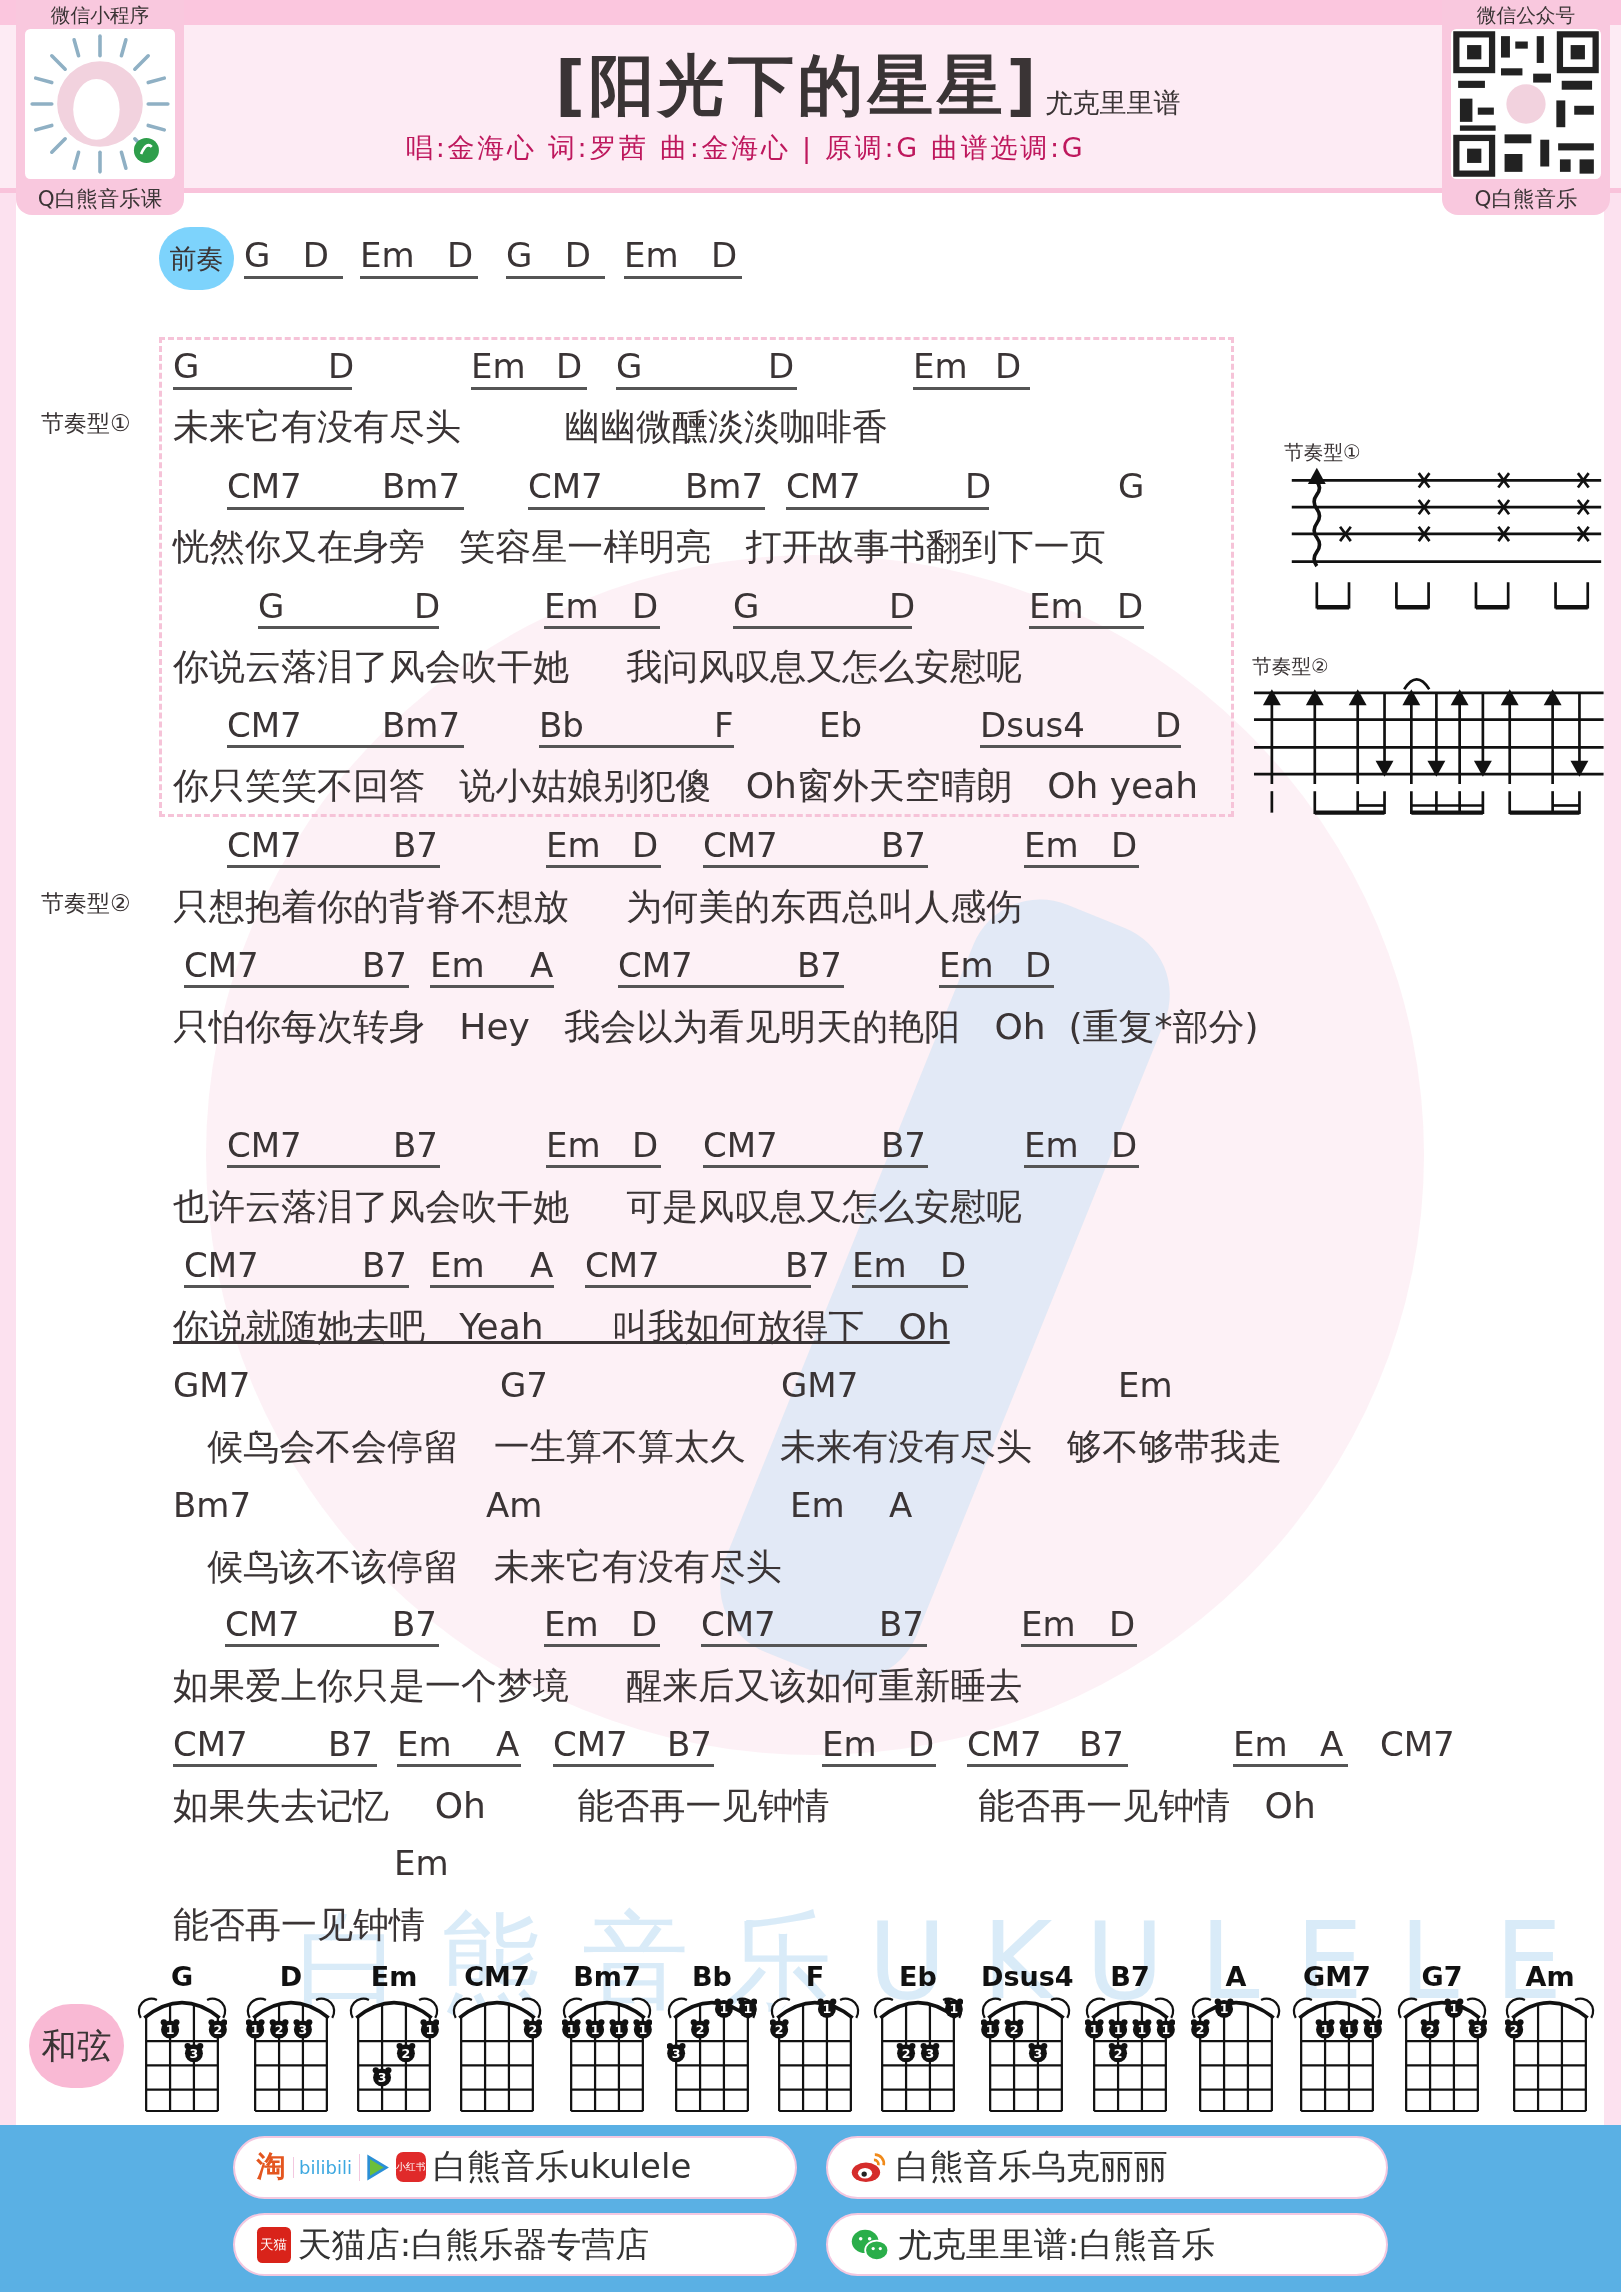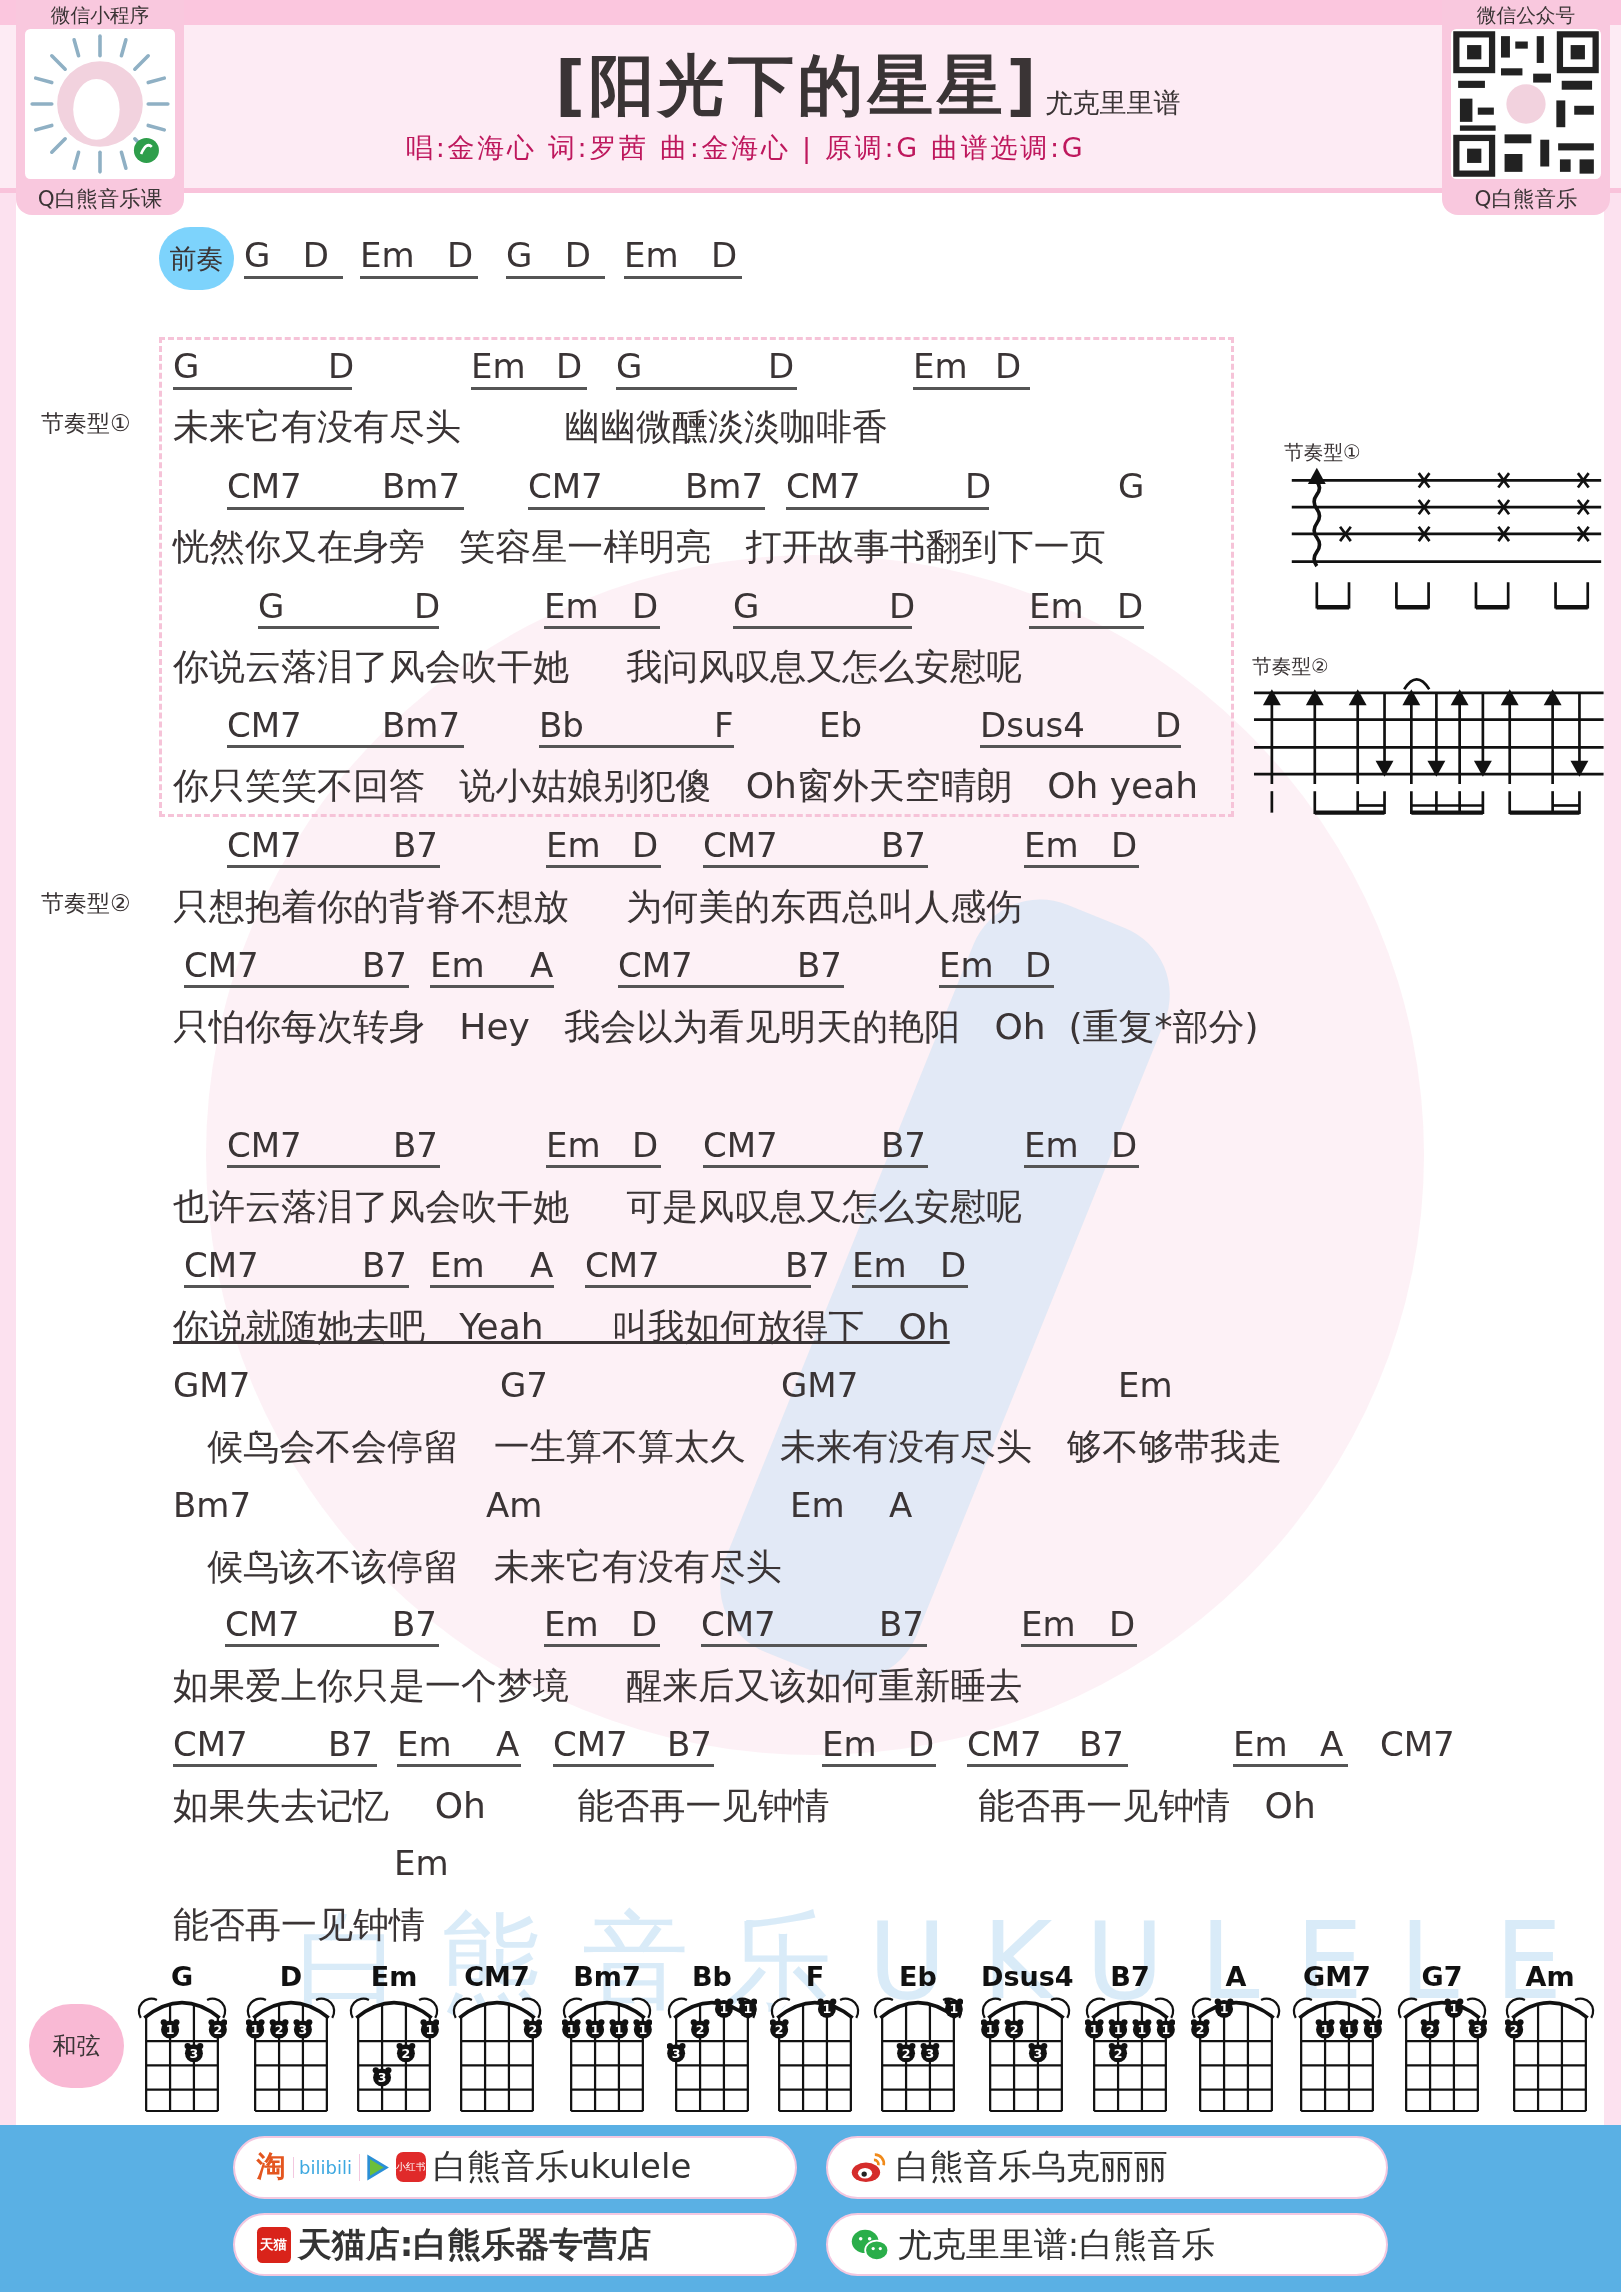--- a/index.html
+++ b/index.html
@@ -43,21 +43,21 @@
   .chord { position: absolute; font-size: 34px; color: #3a3435; white-space: nowrap; line-height: 39px; }
   .chord-u { position: absolute; height: 2.7px; background: #555555; }
   .lyric { position: absolute; font-size: 36px; color: #3a3435; white-space: pre; line-height: 43px; }
   .side-label { position: absolute; font-size: 23px; color: #3a3435; white-space: nowrap; }
 
   
   .rhythm-label { position: absolute; font-size: 19.7px; color: #3a3435; }
   .rhythm { position: absolute; }
 
   
-  .hexian { left: 29px; top: 2004px; width: 95px; height: 84px; background: #f9b9d4; border-radius: 45px; font-size: 24px; color: #3a3435; display: flex; align-items: center; justify-content: center; }
+  .hexian { left: 29px; top: 2004px; width: 95px; height: 84px; background: #f9b9d4; border-radius: 45px; font-size: 35px; color: #3a3435; display: flex; align-items: center; justify-content: center; }
   .cd { position: absolute; top: 1961px; width: 90px; }
   .cd-name { position: absolute; left: 0; top: 0; width: 100%; text-align: center; font-size: 27px; font-weight: bold; color: #111111; }
   .cd svg { position: absolute; left: 0; top: 30px; }
 
   
   .footer { left: 0; top: 2125px; width: 1622px; height: 167px; background: #5ab0e4; }
   .pill { position: absolute; height: 63px; background: #ffffff; border-radius: 32px; border: 2.7px solid #f3c8e0; display: flex; align-items: center; padding-left: 21.5px; font-size: 34px; color: #333333; white-space: nowrap; }
   .pill .ic { display: inline-flex; align-items: center; justify-content: center; margin-right: 7.2px; }
 </style>
 </head>
@@ -803,21 +803,21 @@
       <svg width="39" height="36" viewBox="0 0 44 40">
           <ellipse cx="18" cy="26" rx="16" ry="11" fill="#d52c2b"></ellipse>
           <ellipse cx="17" cy="27" rx="8" ry="6" fill="#fff"></ellipse>
           <circle cx="16" cy="28" r="3" fill="#222"></circle>
           <path d="M28 6 a10 10 0 0 1 10 12" stroke="#f08a1a" stroke-width="3" fill="none"></path>
           <path d="M27 12 a5 5 0 0 1 5 6" stroke="#f08a1a" stroke-width="3" fill="none"></path>
         </svg>
     </span>
     <span>白熊音乐乌克丽丽</span>
   </div>
-  <div class="pill" style="left:233px; top:88px; width:564px;font-weight:bold;">
+  <div class="pill" style="left:233px; top:88px; width:564px;">
     <span class="ic" style="background:#d9231a; color:#fff; font-size:13.4px; width:34px; height:36px; border-radius:5.4px;">天猫</span>
     <span>天猫店:白熊乐器专营店</span>
   </div>
   <div class="pill" style="left:826px; top:88px; width:562px;">
     <span class="ic">
       <svg width="41" height="36" viewBox="0 0 46 40">
           <ellipse cx="17" cy="16" rx="15" ry="13" fill="#2aae4a"></ellipse>
           <ellipse cx="30" cy="26" rx="13" ry="11" fill="#2aae4a" stroke="#fff" stroke-width="2"></ellipse>
           <circle cx="12" cy="13" r="2" fill="#fff"></circle>
           <circle cx="22" cy="13" r="2" fill="#fff"></circle>

